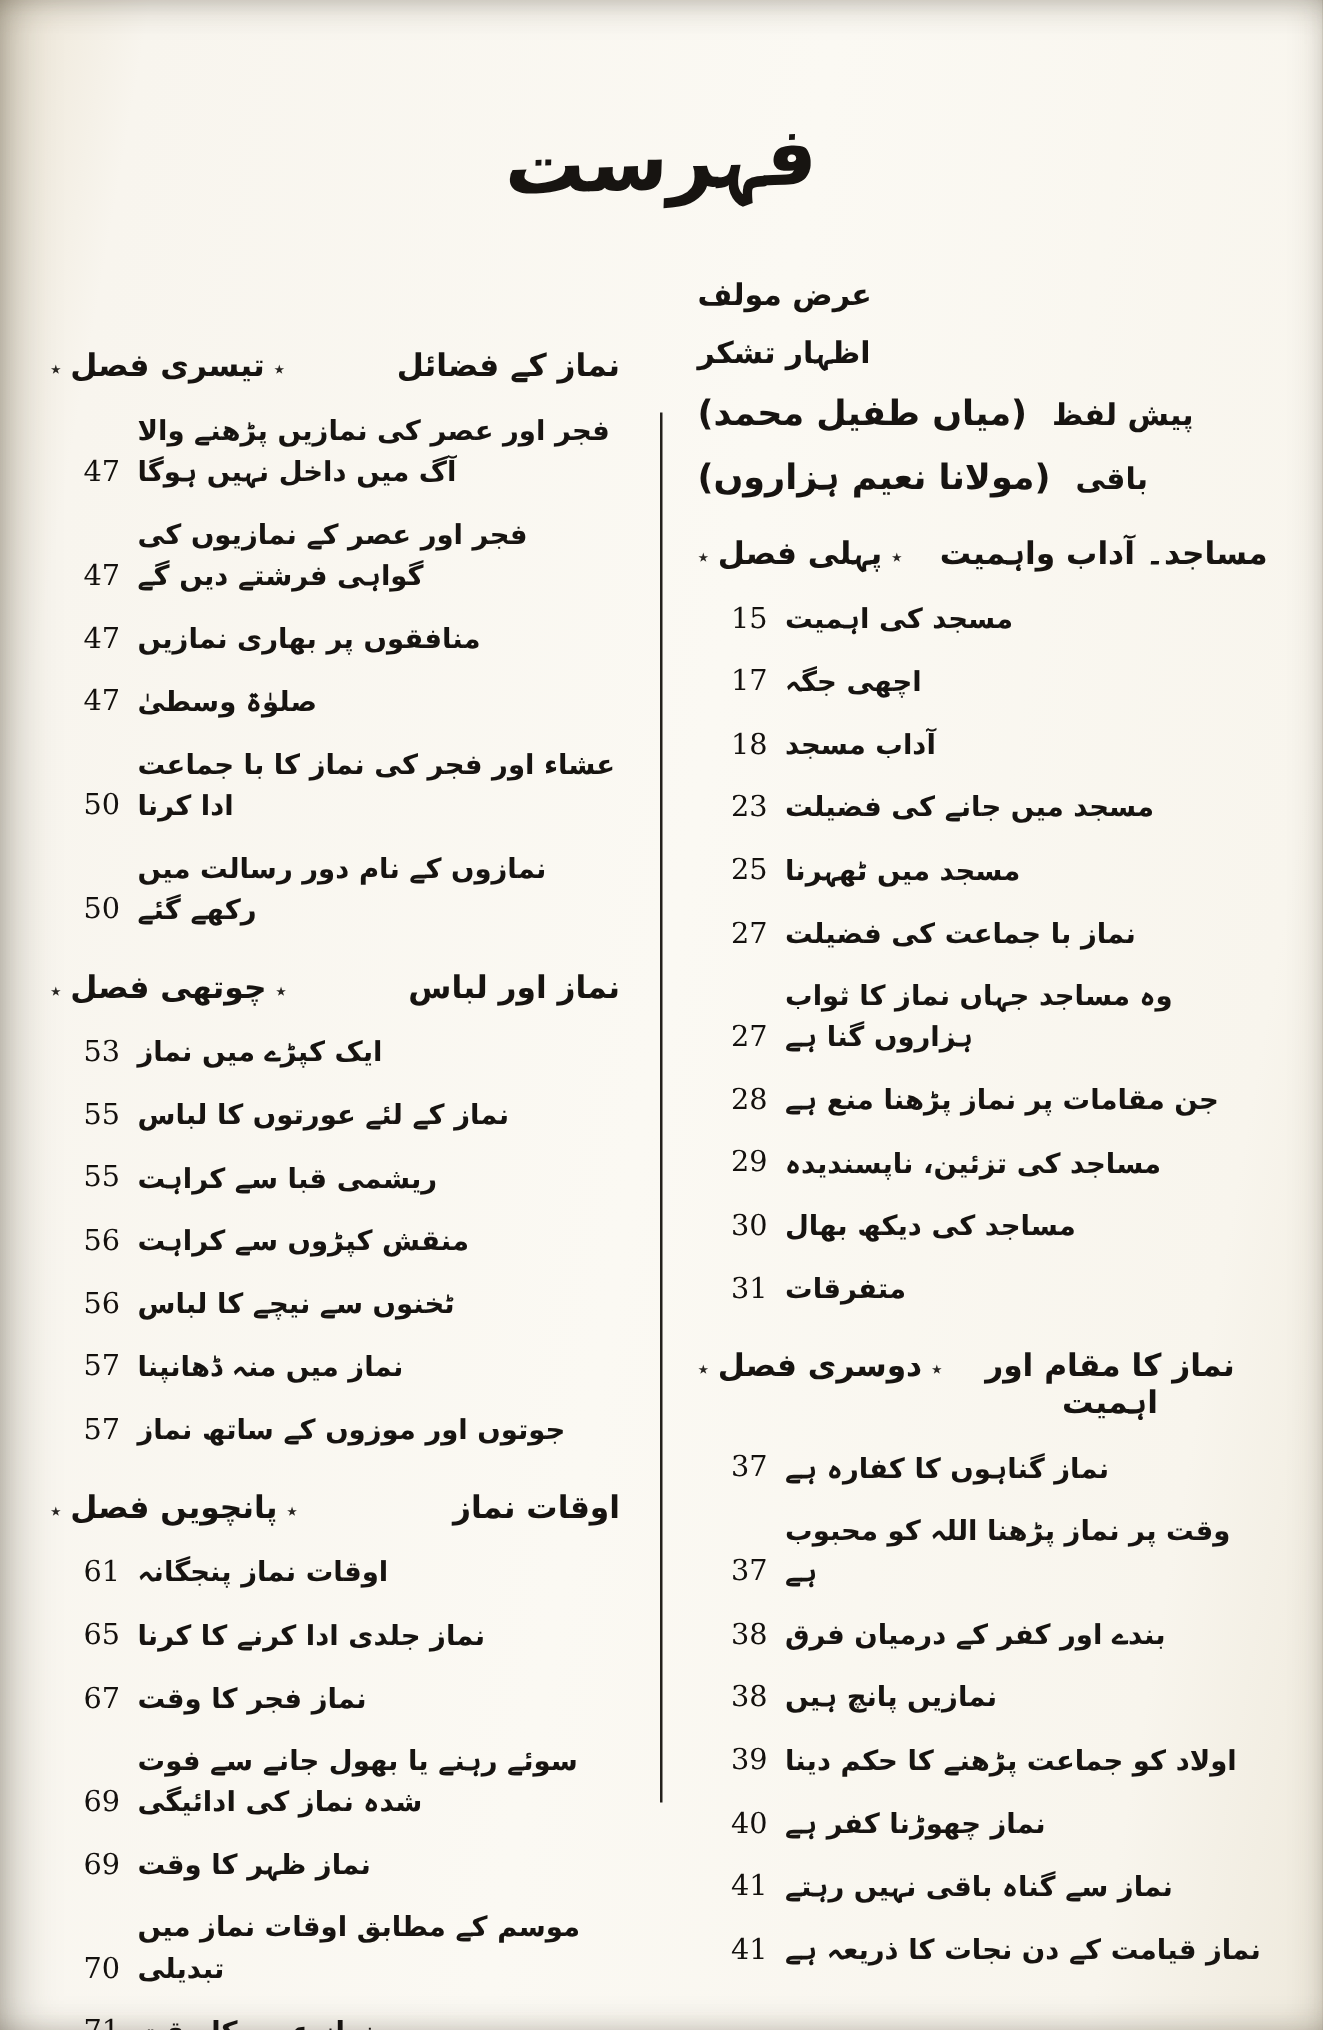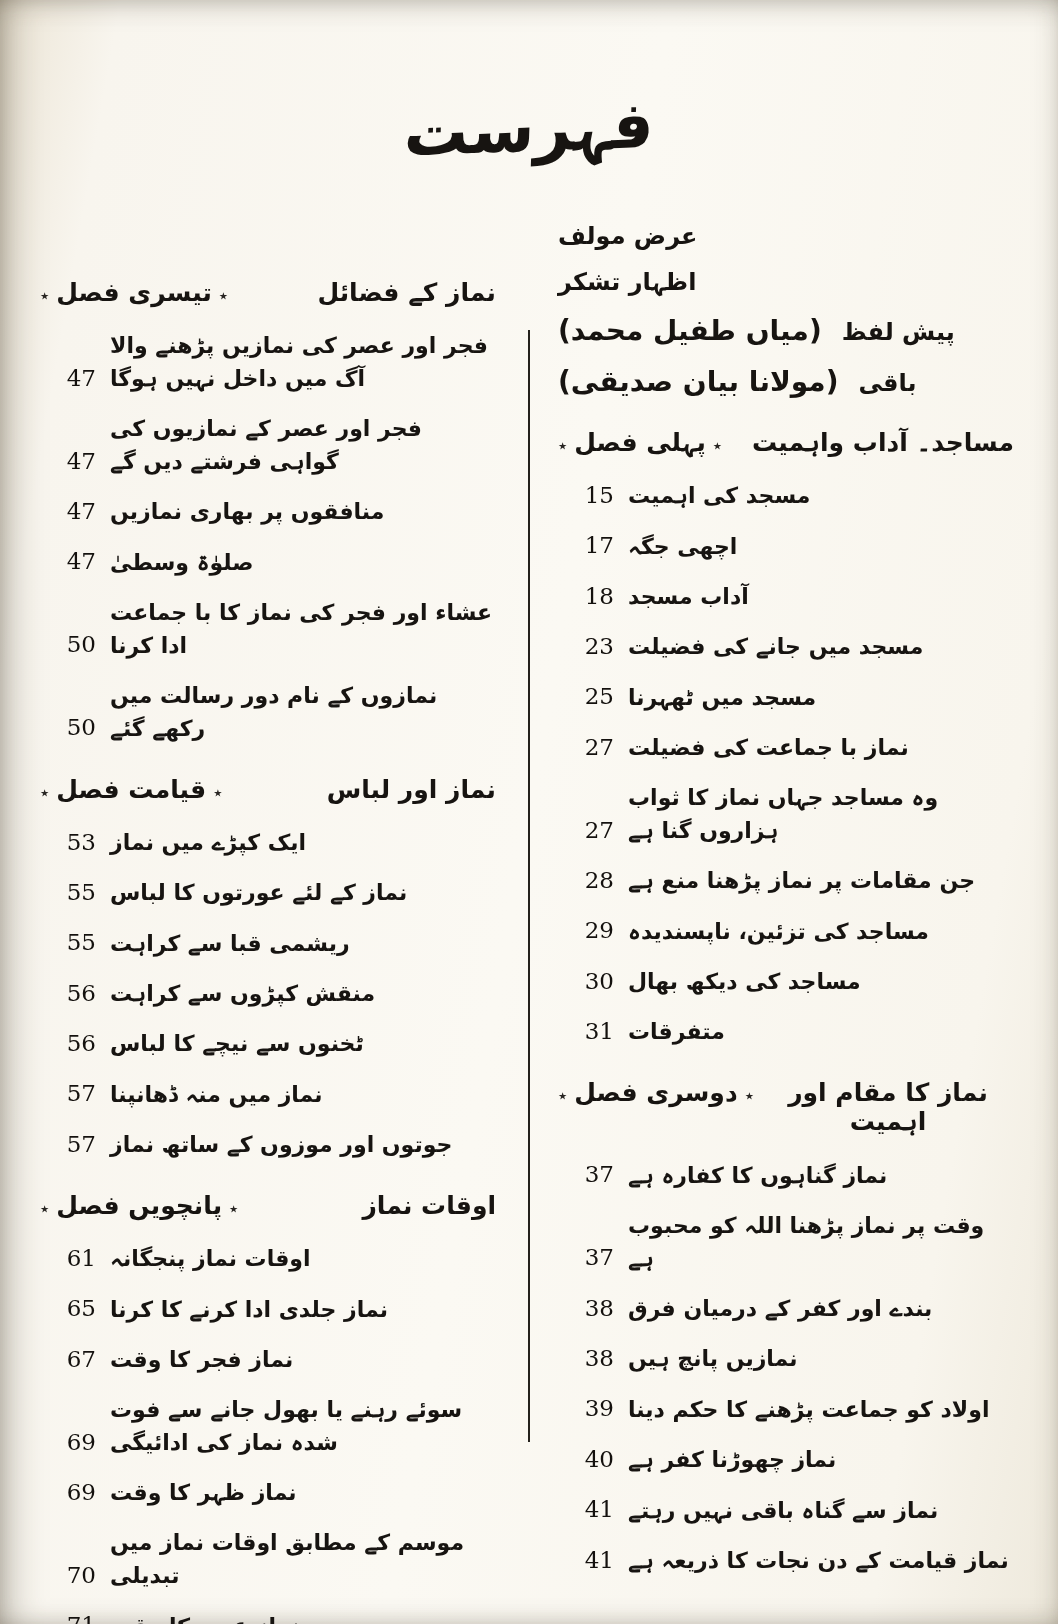--- a/index.html
+++ b/index.html
@@ -104,21 +104,21 @@
             <span class="fm-label">عرض مولف</span>
           </div>
           <div class="fm-row">
             <span class="fm-label">اظہار تشکر</span>
           </div>
           <div class="fm-row">
             <span class="fm-note">(میاں طفیل محمد)</span>
             <span class="fm-label">پیش لفظ</span>
           </div>
           <div class="fm-row">
-            <span class="fm-note">(مولانا بیان صدیقی)</span>
+            <span class="fm-note">(مولانا نعیم ہزاروں)</span>
             <span class="fm-label">باقی</span>
           </div>
         </div>
       <div id="col-right-sections">
           <section class="section">
             <div class="section-heading">
               <span class="chapter-badge">
                 <span class="orn">٭</span>
                 <span class="chapter-text">پہلی فصل</span>
                 <span class="orn">٭</span>
@@ -252,21 +252,21 @@
             <div class="entry">
               <span class="entry-page">50</span>
               <span class="entry-label">نمازوں کے نام دور رسالت میں رکھے گئے</span>
             </div>
           </div>
         </section>
         <section class="section">
           <div class="section-heading">
             <span class="chapter-badge">
               <span class="orn">٭</span>
-              <span class="chapter-text">قیامت فصل</span>
+              <span class="chapter-text">چوتھی فصل</span>
               <span class="orn">٭</span>
             </span>
             <span class="section-title">نماز اور لباس</span>
           </div>
           <div class="entries">
             <div class="entry">
               <span class="entry-page">53</span>
               <span class="entry-label">ایک کپڑے میں نماز</span>
             </div>
             <div class="entry">

